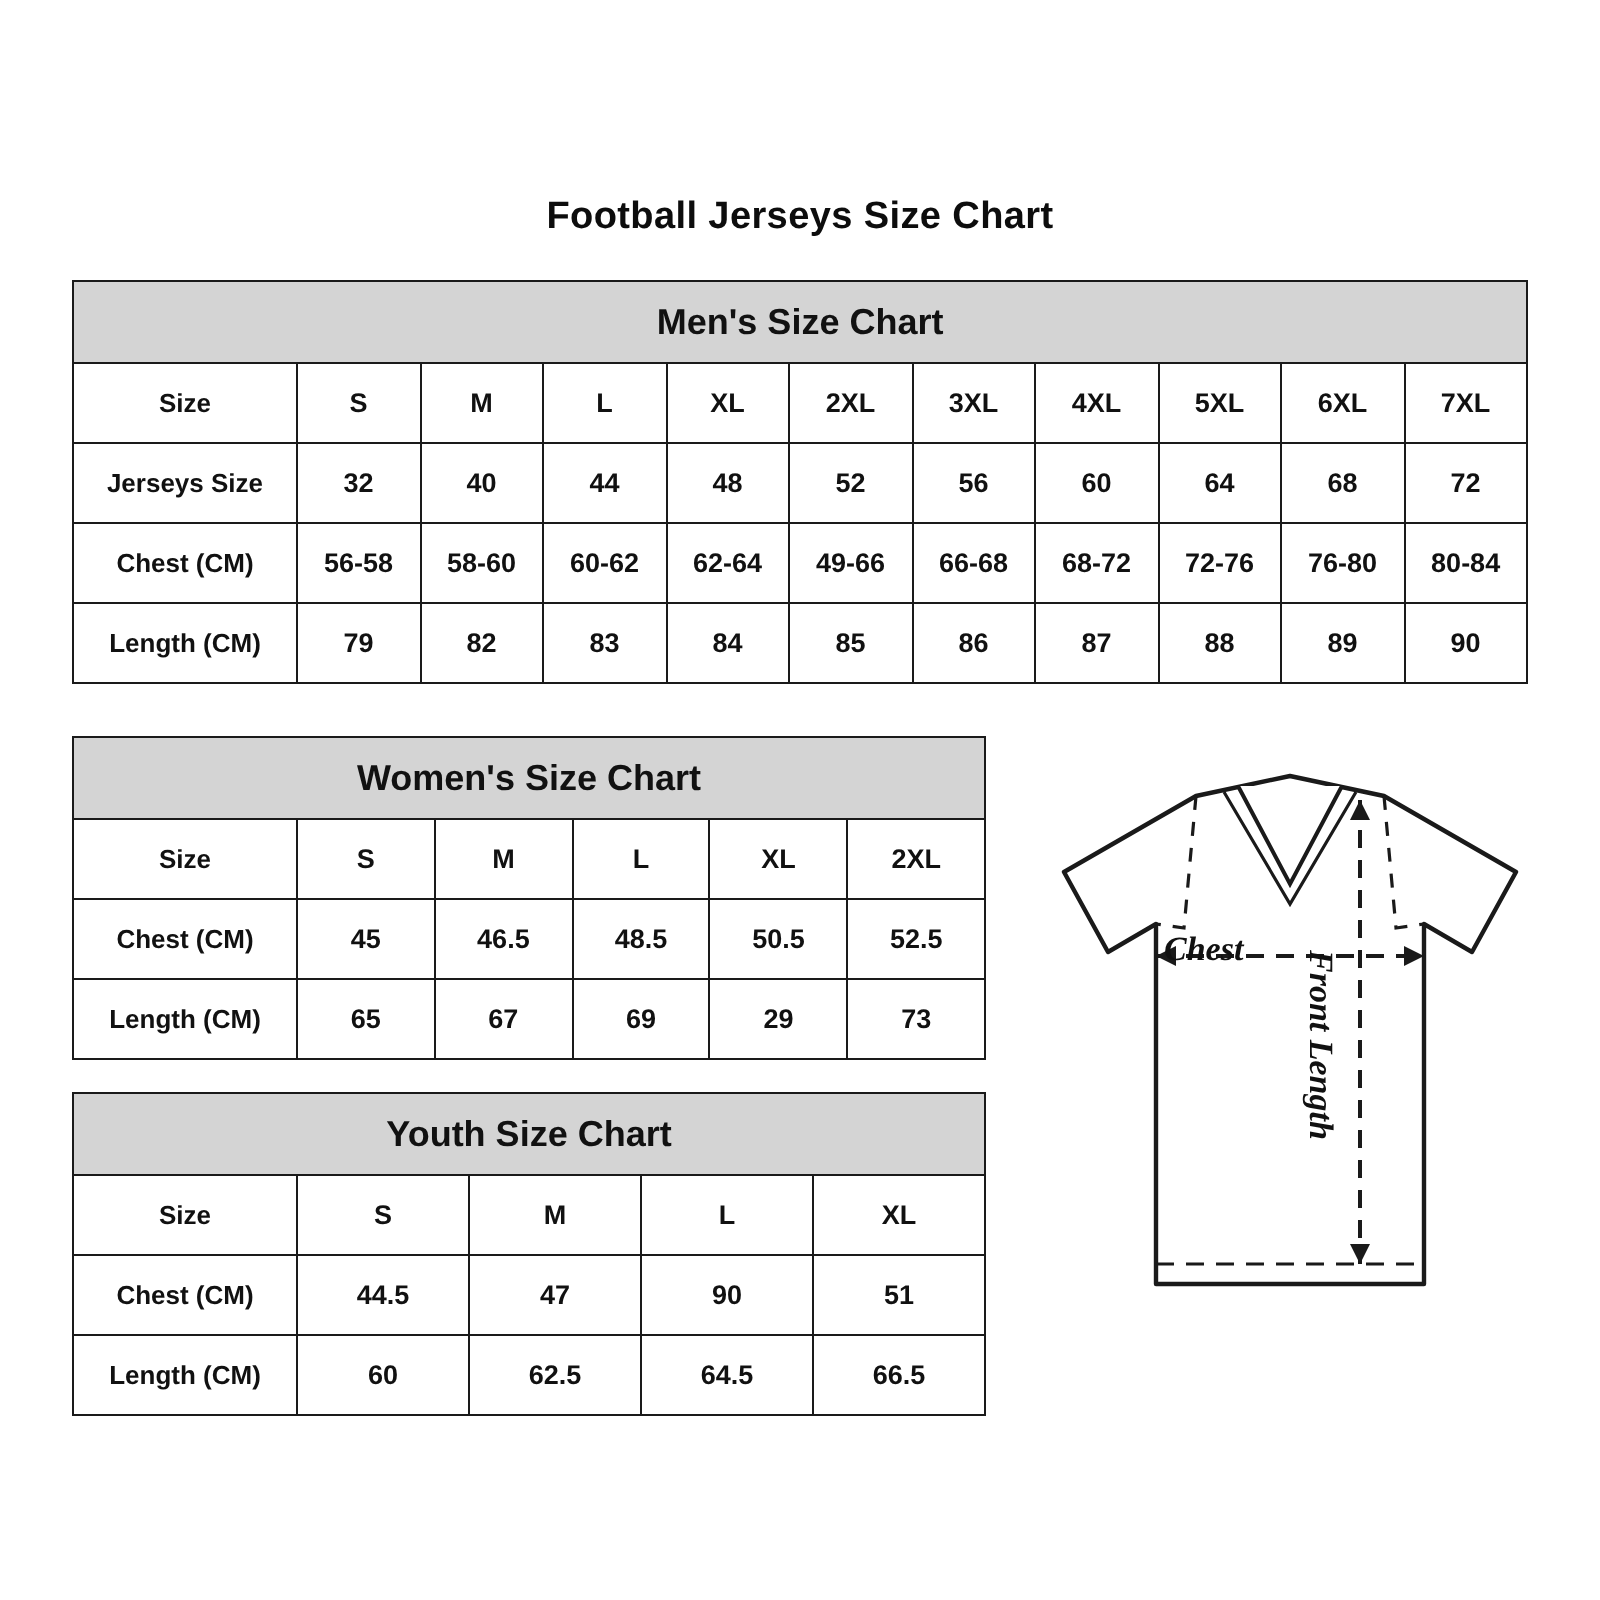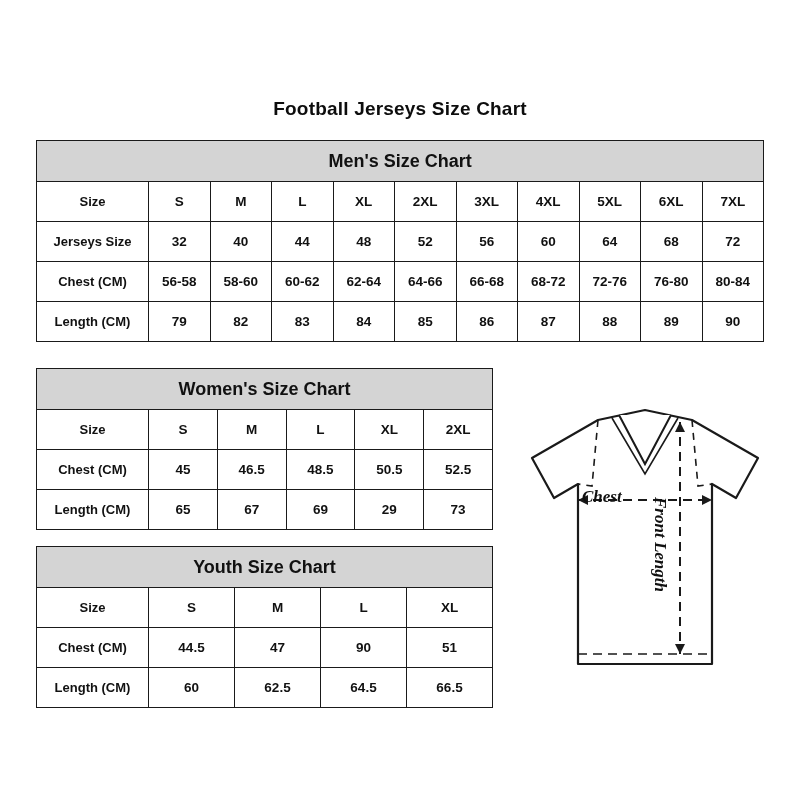--- a/index.html
+++ b/index.html
@@ -86,21 +86,21 @@
     top: 546px;
   }
   #youth-table { width: 456px; padding-left: 38px; }
   #youth-table col.lbl { width: 112px; }
   #youth-table col.val { width: 86px; }
 
   
   #shirt-wrap {
     position: absolute;
     left: 500px;
-    top: 402px;
+    top: 380px;
     width: 290px;
     height: 290px;
   }
   #shirt-wrap svg {
     display: block;
   }
   .diagram-label {
     position: absolute;
     font-family: "Liberation Serif", serif;
     font-style: italic;
@@ -171,21 +171,21 @@
           <td>64</td>
           <td>68</td>
           <td>72</td>
         </tr>
         <tr>
           <td class="rowhead">Chest (CM)</td>
           <td>56-58</td>
           <td>58-60</td>
           <td>60-62</td>
           <td>62-64</td>
-          <td>64-66</td>
+          <td>49-66</td>
           <td>66-68</td>
           <td>68-72</td>
           <td>72-76</td>
           <td>76-80</td>
           <td>80-84</td>
         </tr>
         <tr>
           <td class="rowhead">Length (CM)</td>
           <td>79</td>
           <td>82</td>

